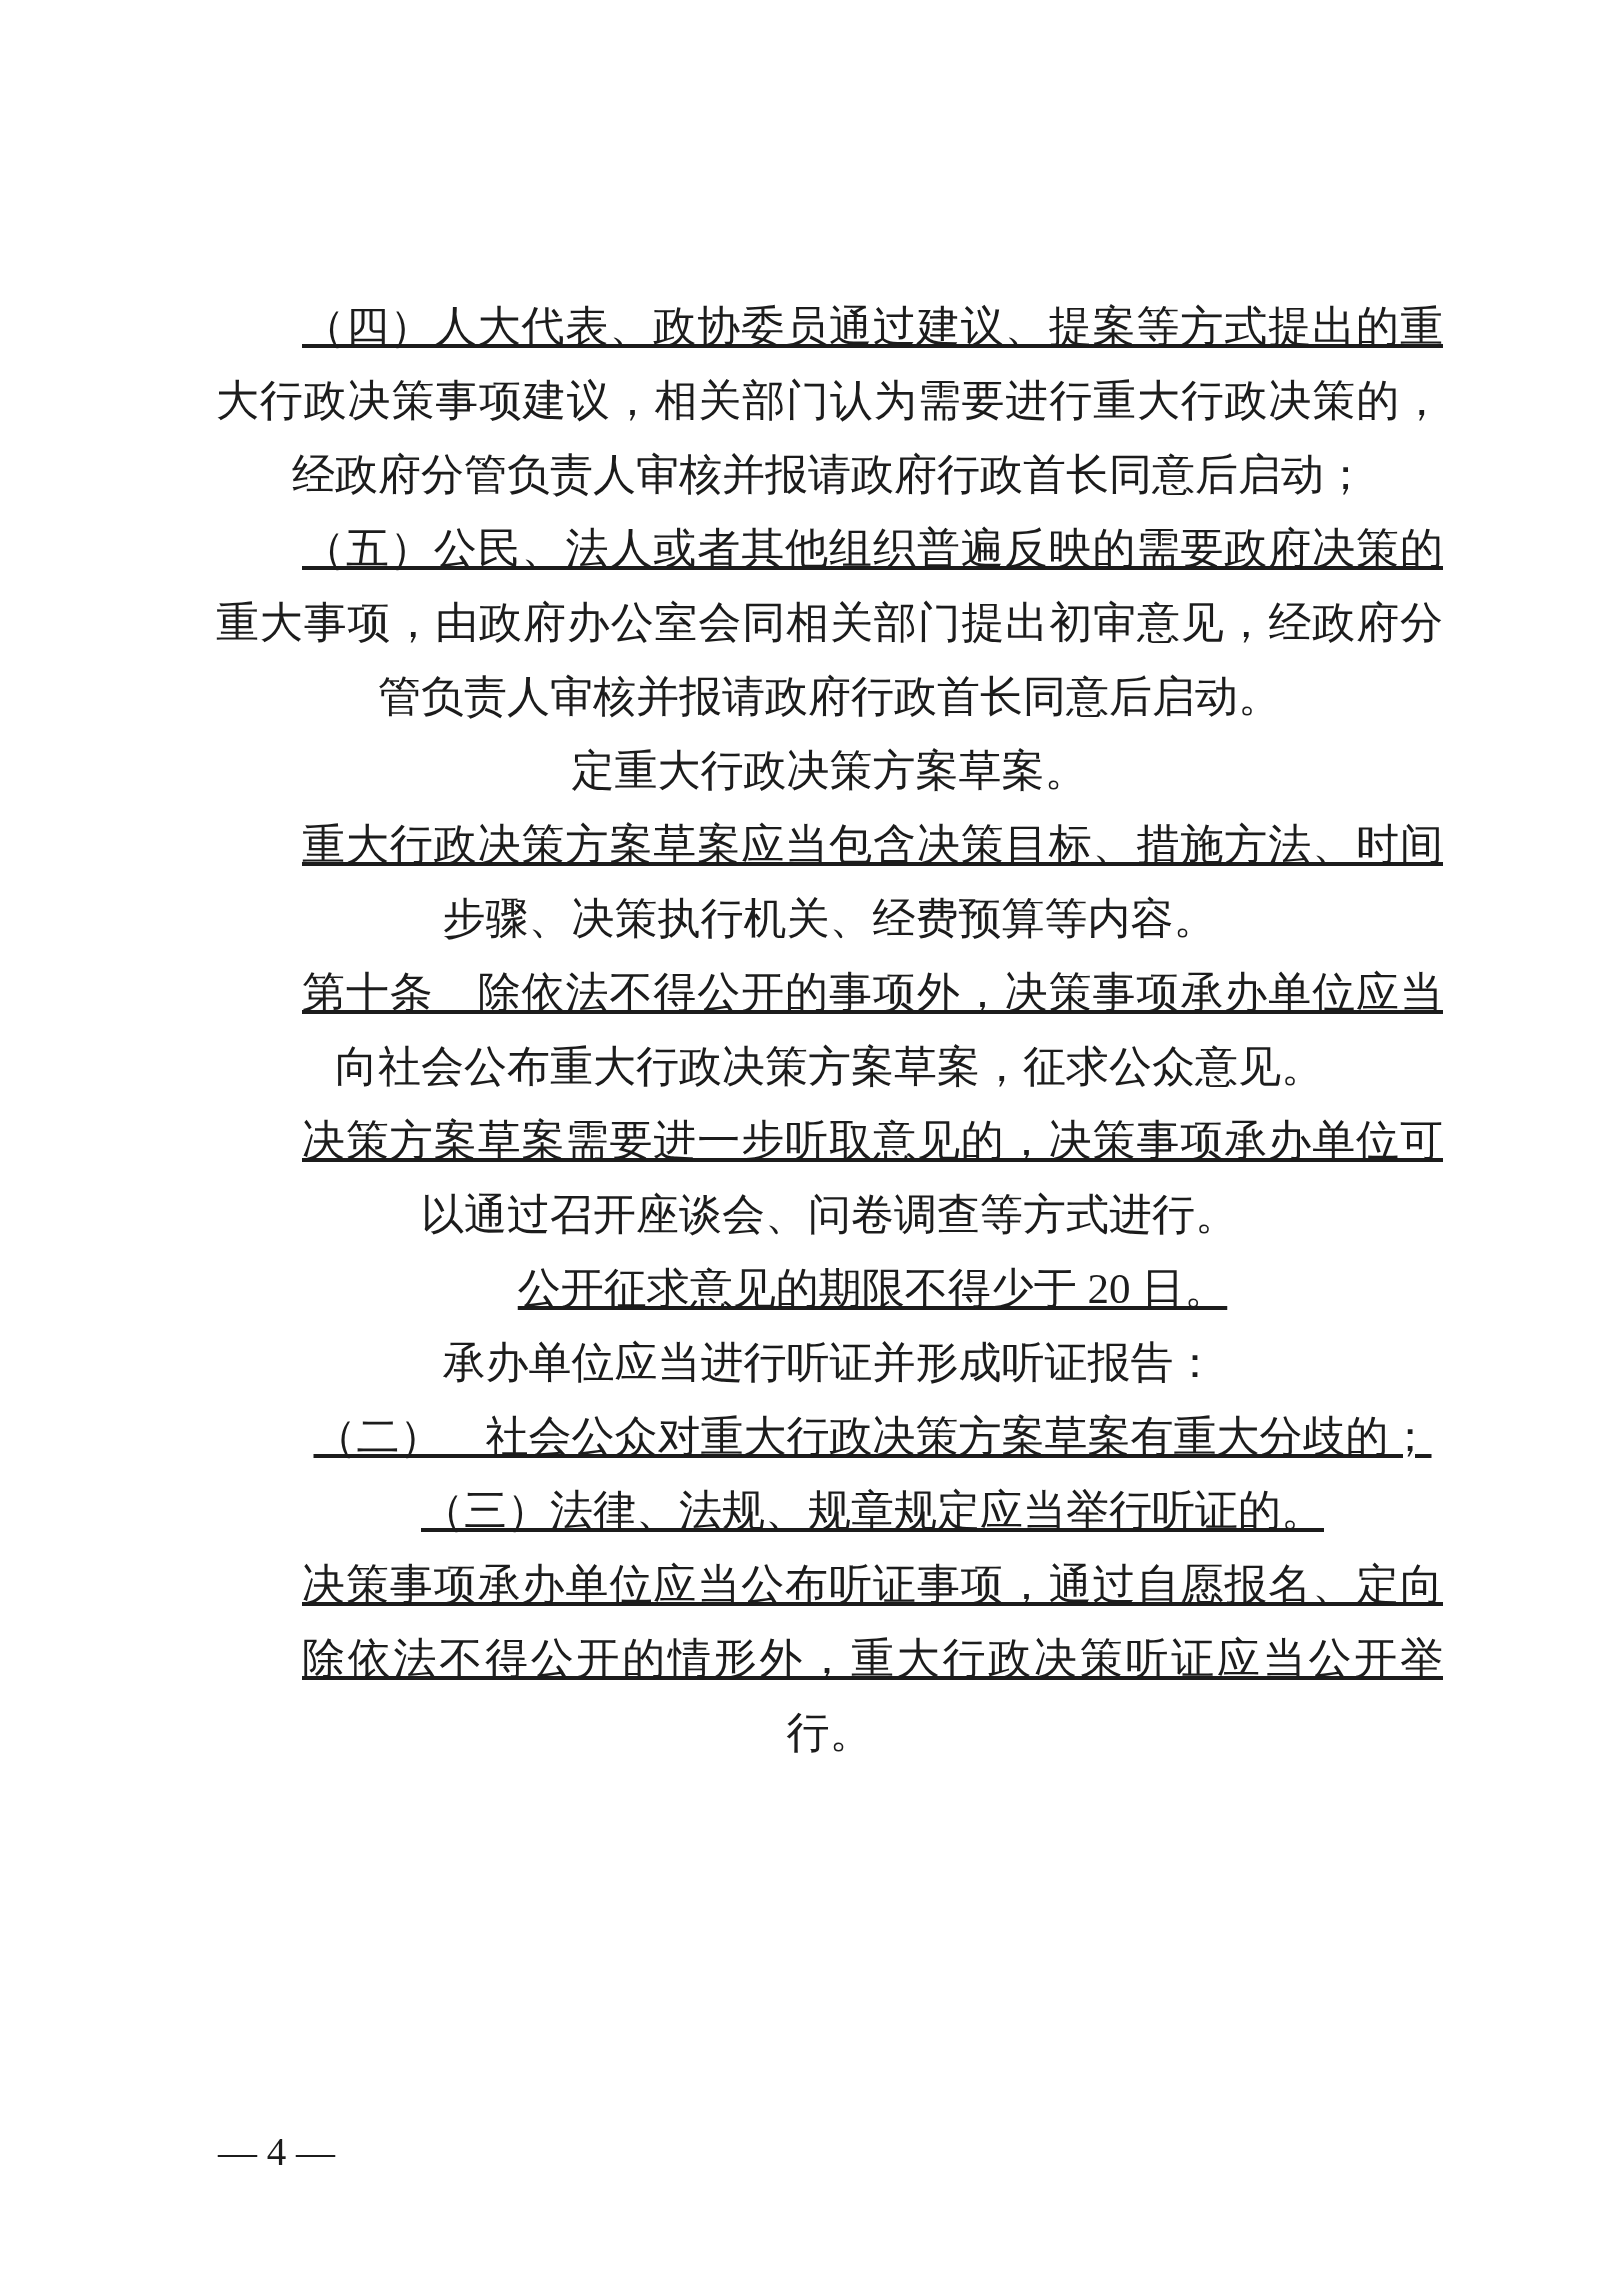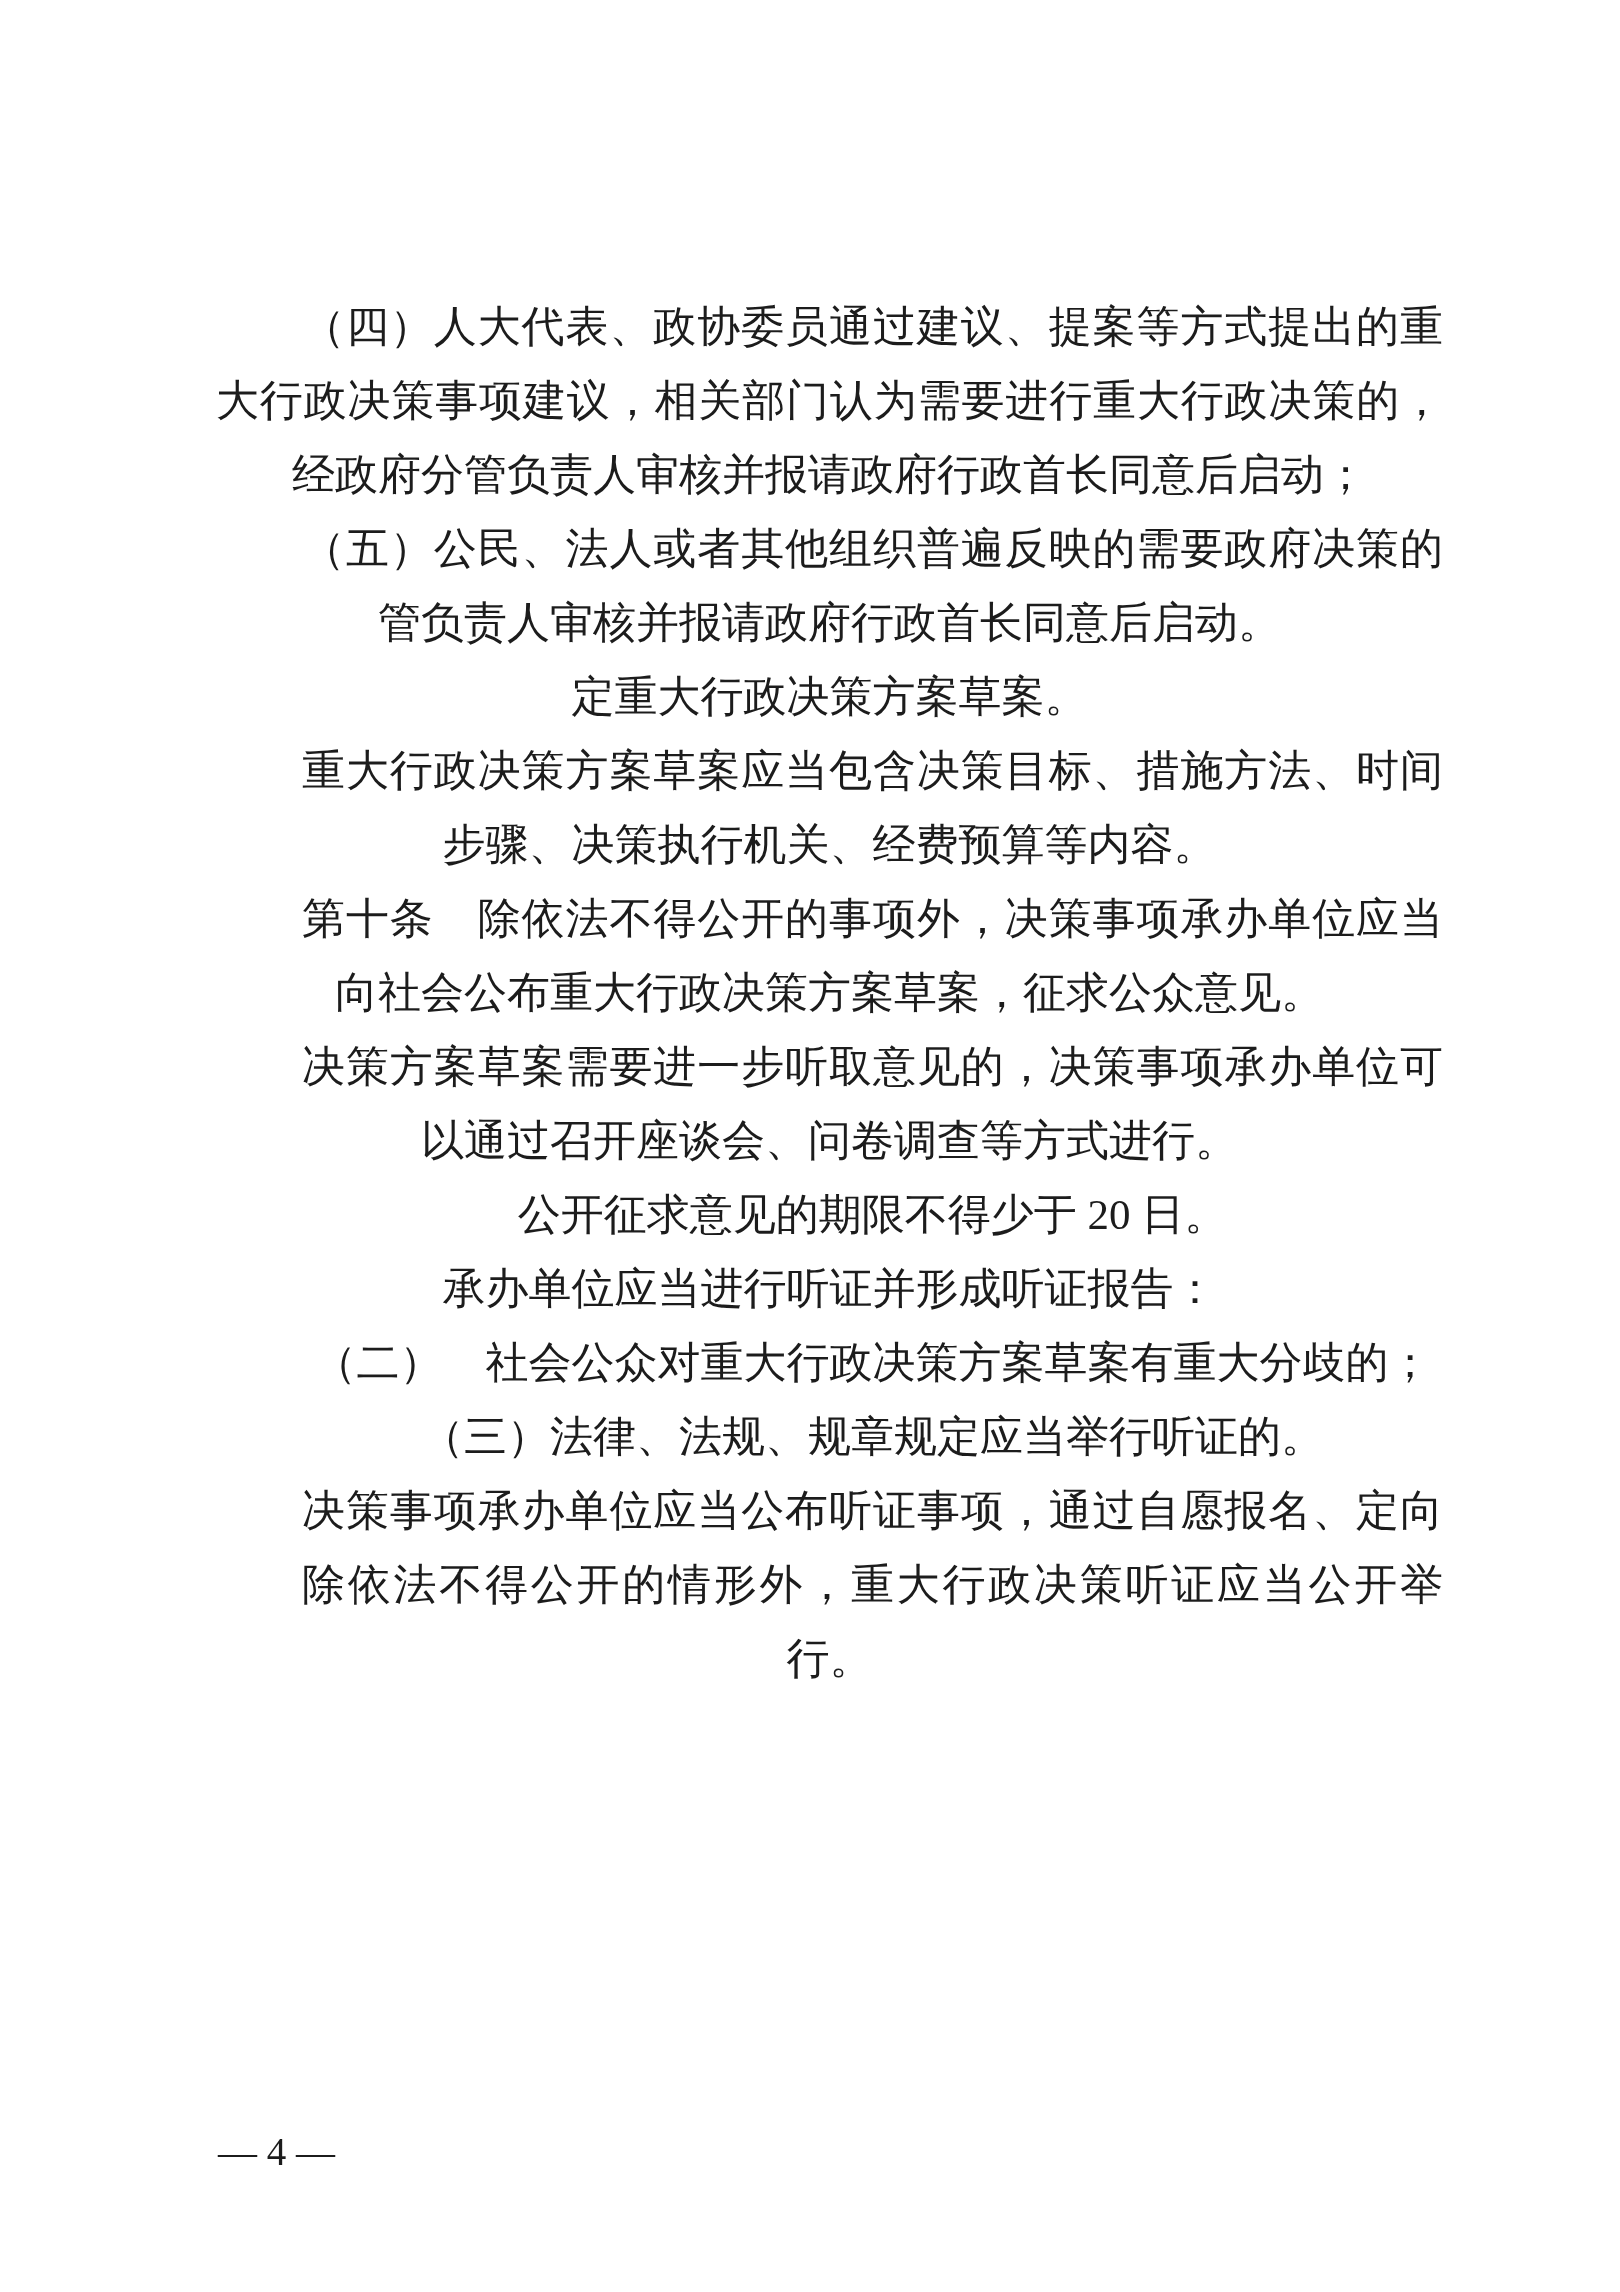--- a/index.html
+++ b/index.html
@@ -24,20 +24,21 @@
     font-size: 43px;
   }
   .line {
     height: 74px;
     line-height: 74px;
     white-space: nowrap;
     text-align: center;
   }
   .ind {
     text-indent: 2em;
+    text-decoration: underline;
   }
   .jfy {
     white-space: normal;
     text-align: justify;
     text-align-last: justify;
   }
   .footer {
     position: absolute;
     left: 218px;
     top: 2127px;
@@ -48,20 +49,21 @@
 </style>
 </head>
 <body>
 
 <div class="page">
   <div class="doc-body">
     <div class="line ind jfy">（四）人大代表、政协委员通过建议、提案等方式提出的重</div>
     <div class="line jfy">大行政决策事项建议，相关部门认为需要进行重大行政决策的，</div>
     <div class="line">经政府分管负责人审核并报请政府行政首长同意后启动；</div>
     <div class="line ind jfy">（五）公民、法人或者其他组织普遍反映的需要政府决策的</div>
+    <div class="line jfy">重大事项，由政府办公室会同相关部门提出初审意见，经政府分</div>
     <div class="line">管负责人审核并报请政府行政首长同意后启动。</div>
     <div class="line">定重大行政决策方案草案。</div>
     <div class="line ind jfy">重大行政决策方案草案应当包含决策目标、措施方法、时间</div>
     <div class="line">步骤、决策执行机关、经费预算等内容。</div>
     <div class="line ind jfy">第十条　除依法不得公开的事项外，决策事项承办单位应当</div>
     <div class="line">向社会公布重大行政决策方案草案，征求公众意见。</div>
     <div class="line ind jfy">决策方案草案需要进一步听取意见的，决策事项承办单位可</div>
     <div class="line">以通过召开座谈会、问卷调查等方式进行。</div>
     <div class="line ind">公开征求意见的期限不得少于 20 日。</div>
     <div class="line">承办单位应当进行听证并形成听证报告：</div>

